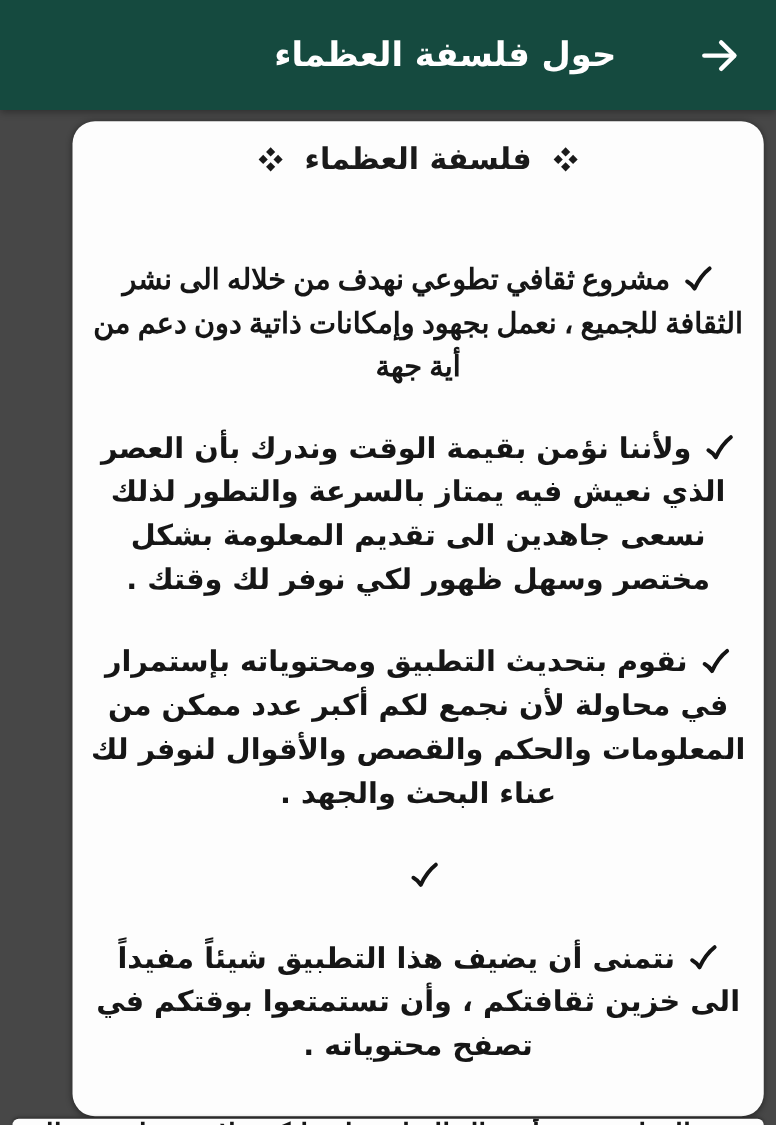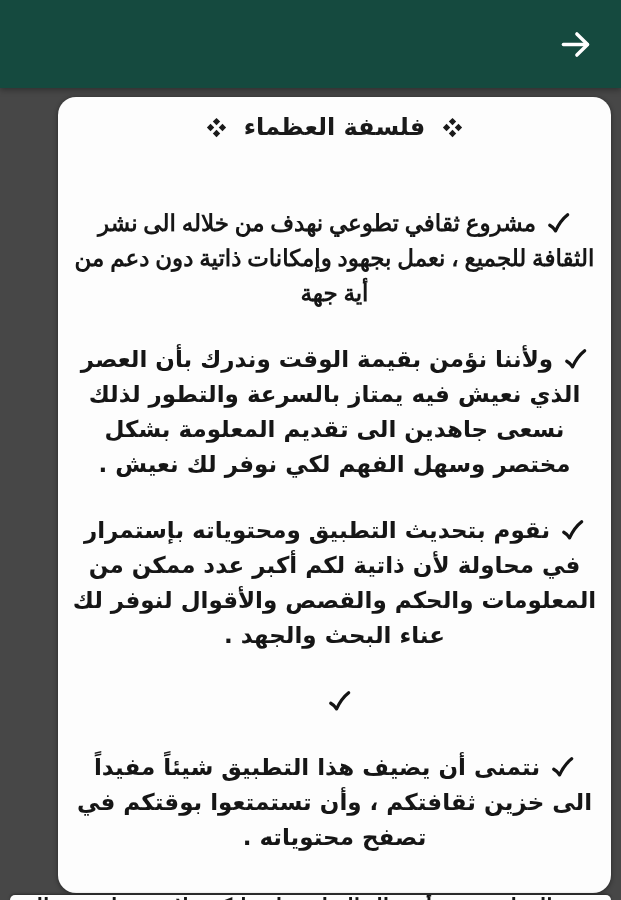--- a/index.html
+++ b/index.html
@@ -76,20 +76,21 @@
 
 <div class="app">
 
   <header class="appbar">
     <button class="back-btn">
       <svg width="33" height="33" viewBox="0 0 24 24" fill="none" stroke="#ffffff" stroke-width="2.5" stroke-linecap="round" stroke-linejoin="round">
         <path d="M3.2 12 H20.5"></path>
         <path d="M13 4.3 L20.8 12 L13 19.7"></path>
       </svg>
     </button>
+    <div class="appbar-title">حول فلسفة العظماء</div>
   </header>
 
   <main class="scroll-area">
 
     <section class="card">
 
       <div class="card-title-row">
         <svg class="ornament" width="21" height="21" viewBox="0 0 24 24" fill="#1a1a1a">
           <path d="M12 1 L16.2 5.2 L12 9.4 L7.8 5.2 Z"></path>
           <path d="M5.2 7.8 L9.4 12 L5.2 16.2 L1 12 Z"></path>
@@ -109,27 +110,27 @@
 
         <p class="para">
           <svg class="check" width="25" height="25" viewBox="0 0 24 24" fill="none" stroke="#141414" stroke-width="3.1" stroke-linecap="round" stroke-linejoin="round">
             <path d="M3.6 14.6 C6 15.9 7.9 17.8 9.2 20 C12.2 13.6 16.2 8.2 20.8 4.6"></path>
           </svg><span>مشروع ثقافي تطوعي نهدف من خلاله الى نشر الثقافة للجميع ، نعمل بجهود وإمكانات ذاتية دون دعم من أية جهة</span>
         </p>
 
         <p class="para">
           <svg class="check" width="25" height="25" viewBox="0 0 24 24" fill="none" stroke="#141414" stroke-width="3.1" stroke-linecap="round" stroke-linejoin="round">
             <path d="M3.6 14.6 C6 15.9 7.9 17.8 9.2 20 C12.2 13.6 16.2 8.2 20.8 4.6"></path>
-          </svg><span>ولأننا نؤمن بقيمة الوقت وندرك بأن العصر الذي نعيش فيه يمتاز بالسرعة والتطور لذلك نسعى جاهدين الى تقديم المعلومة بشكل مختصر وسهل الفهم لكي نوفر لك نعيش .</span>
+          </svg><span>ولأننا نؤمن بقيمة الوقت وندرك بأن العصر الذي نعيش فيه يمتاز بالسرعة والتطور لذلك نسعى جاهدين الى تقديم المعلومة بشكل مختصر وسهل ظهور لكي نوفر لك وقتك .</span>
         </p>
 
         <p class="para">
           <svg class="check" width="25" height="25" viewBox="0 0 24 24" fill="none" stroke="#141414" stroke-width="3.1" stroke-linecap="round" stroke-linejoin="round">
             <path d="M3.6 14.6 C6 15.9 7.9 17.8 9.2 20 C12.2 13.6 16.2 8.2 20.8 4.6"></path>
-          </svg><span>نقوم بتحديث التطبيق ومحتوياته بإستمرار في محاولة لأن ذاتية لكم أكبر عدد ممكن من المعلومات والحكم والقصص والأقوال لنوفر لك عناء البحث والجهد .</span>
+          </svg><span>نقوم بتحديث التطبيق ومحتوياته بإستمرار في محاولة لأن نجمع لكم أكبر عدد ممكن من المعلومات والحكم والقصص والأقوال لنوفر لك عناء البحث والجهد .</span>
         </p>
 
         <p class="para">
           <svg class="check" width="25" height="25" viewBox="0 0 24 24" fill="none" stroke="#141414" stroke-width="3.1" stroke-linecap="round" stroke-linejoin="round">
             <path d="M3.6 14.6 C6 15.9 7.9 17.8 9.2 20 C12.2 13.6 16.2 8.2 20.8 4.6"></path>
           </svg>
         </p>
 
         <p class="para">
           <svg class="check" width="25" height="25" viewBox="0 0 24 24" fill="none" stroke="#141414" stroke-width="3.1" stroke-linecap="round" stroke-linejoin="round">

